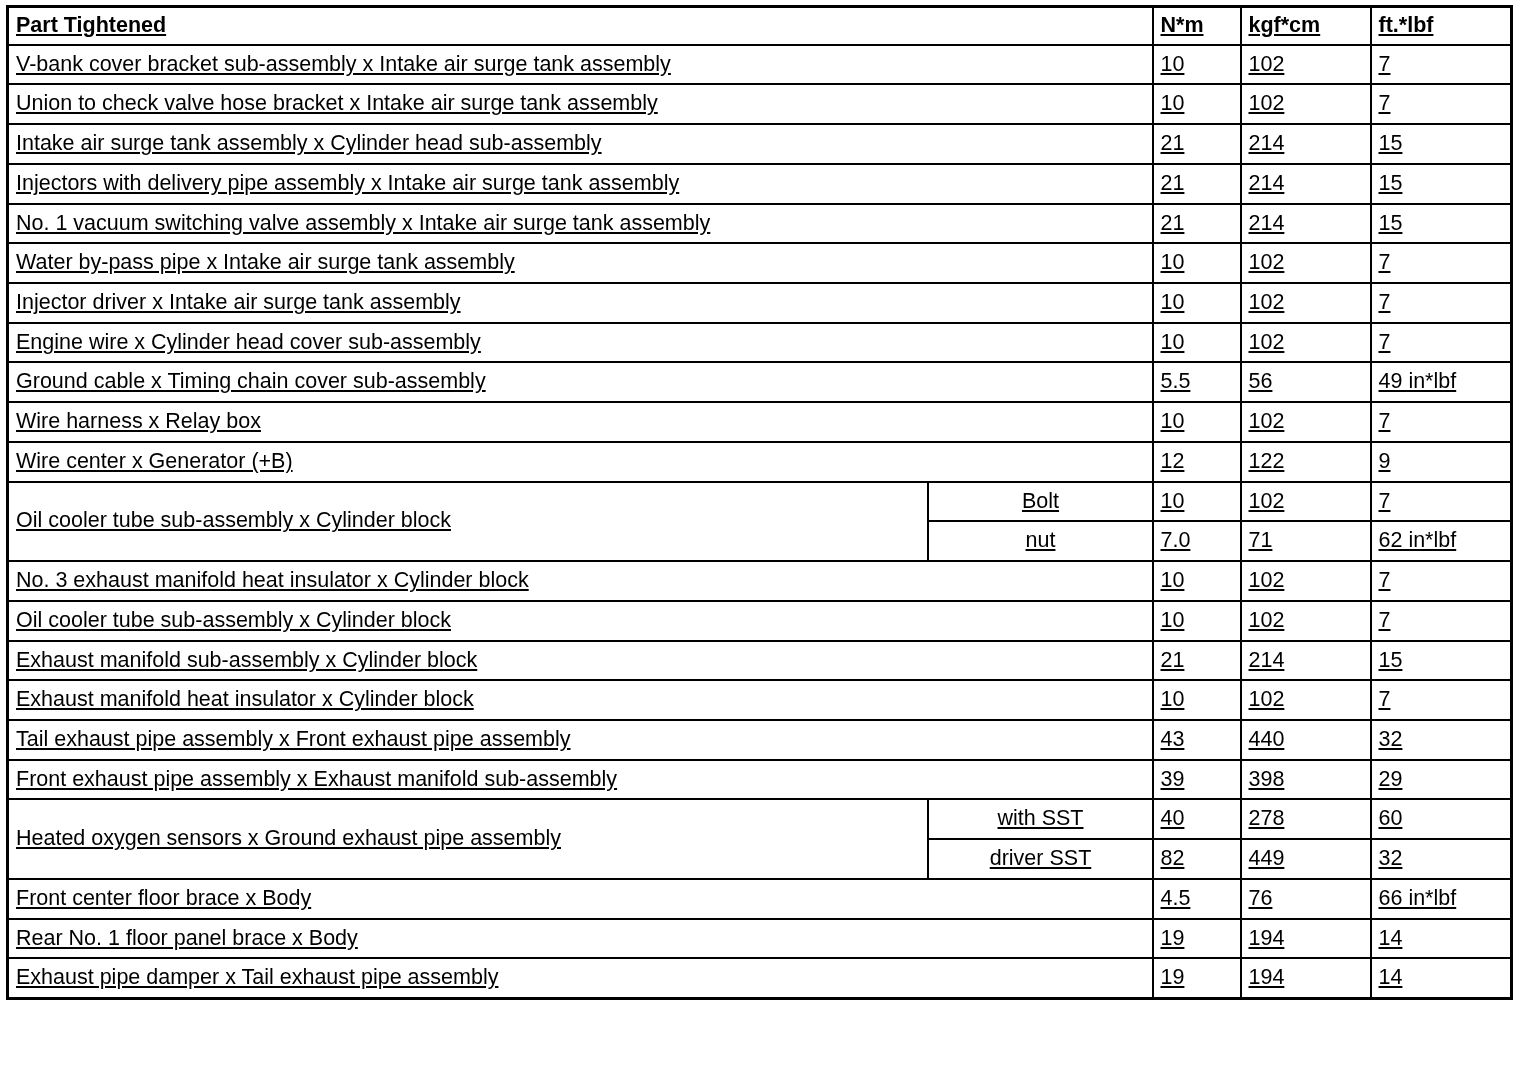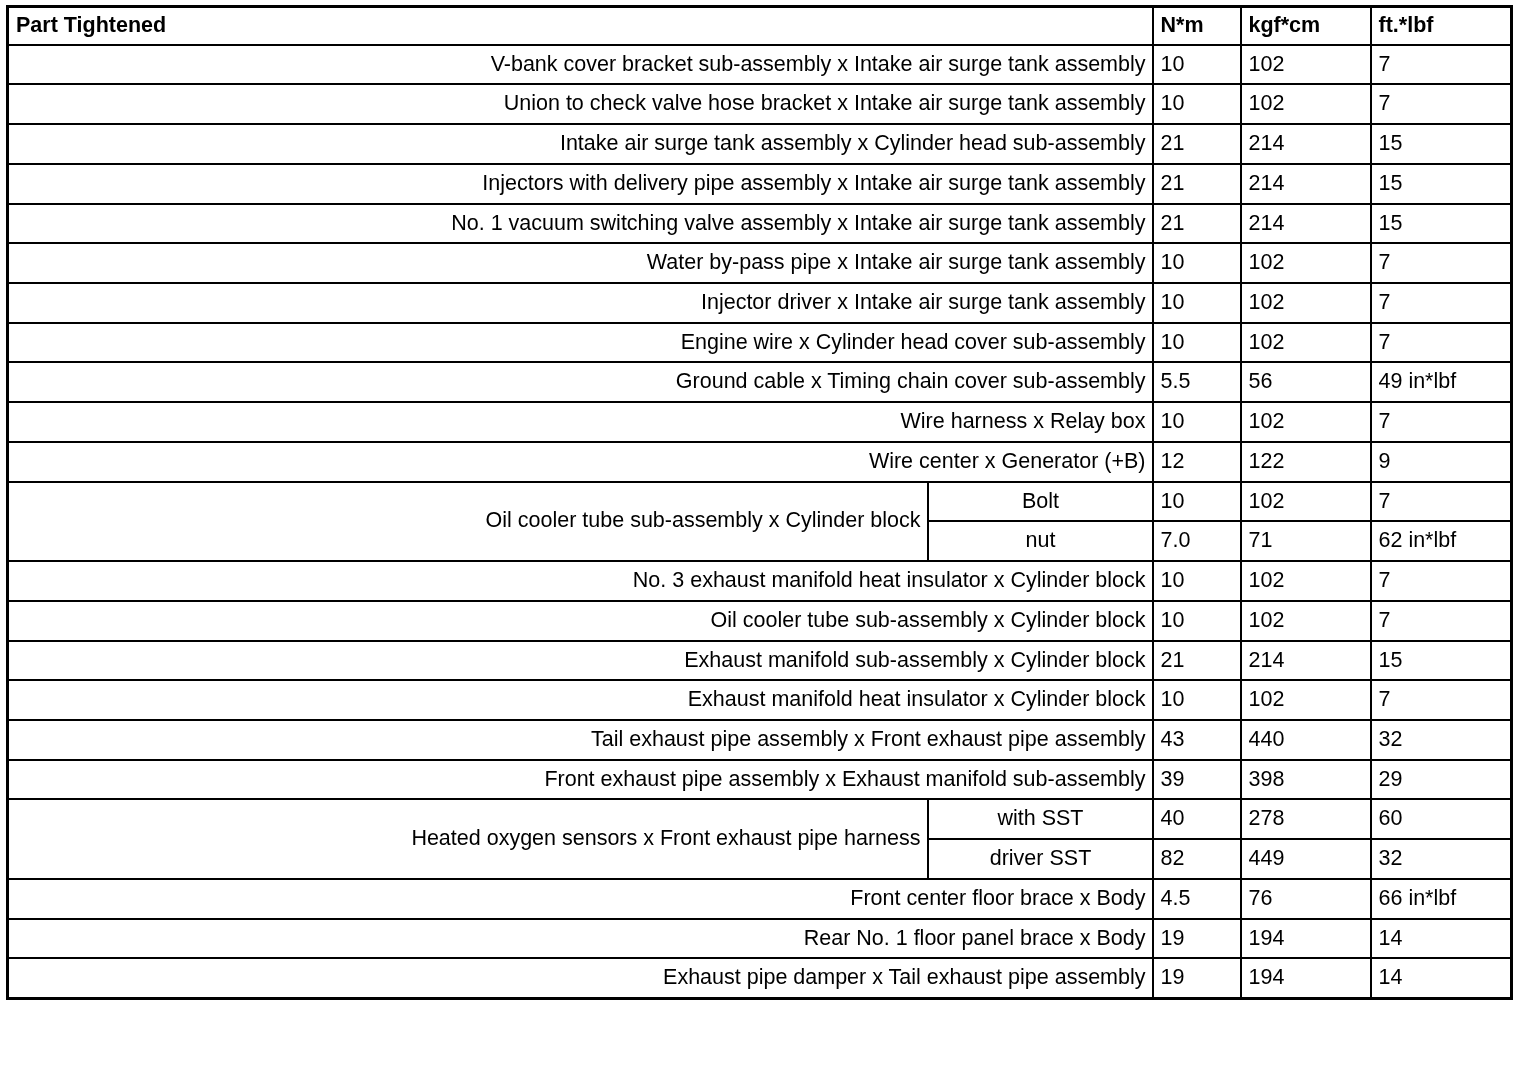--- a/index.html
+++ b/index.html
@@ -11,20 +11,21 @@
     font-family: "Liberation Sans", sans-serif;
     color: #000000;
   }
   .page {
     width: 1520px;
     height: 1072px;
     box-sizing: border-box;
     position: relative;
     background: #ffffff;
     overflow: hidden;
+    text-decoration: underline;
   }
   table.torque {
     border-collapse: collapse;
     table-layout: fixed;
     width: 1504px;
     margin: 5px 0 0 6px;
     border: 3px solid #000;
   }
   table.torque col.c-part   { width: 920px; }
   table.torque col.c-sub    { width: 225px; }
@@ -49,21 +50,21 @@
     padding-bottom: 6px;
   }
   th.hdr-part {
     text-align: center;
   }
   th.hdr-num {
     text-align: left;
     padding-left: 9px;
   }
   td.part {
-    text-align: right;
+    text-align: left;
     margin-top: 27px;
   }
   td.sub {
     text-align: center;
     padding-left: 10px;
   }
   td.val {
     text-align: left;
     padding-left: 9px;
   }
@@ -202,21 +203,21 @@
           <td class="val">440</td>
           <td class="val">32</td>
         </tr>
         <tr>
           <td class="part" colspan="2">Front exhaust pipe assembly x Exhaust manifold sub-assembly</td>
           <td class="val">39</td>
           <td class="val">398</td>
           <td class="val">29</td>
         </tr>
         <tr>
-          <td class="part" rowspan="2">Heated oxygen sensors x Front exhaust pipe harness</td>
+          <td class="part" rowspan="2">Heated oxygen sensors x Ground exhaust pipe assembly</td>
           <td class="sub">with SST</td>
           <td class="val">40</td>
           <td class="val">278</td>
           <td class="val">60</td>
         </tr>
         <tr>
           <td class="sub">driver SST</td>
           <td class="val">82</td>
           <td class="val">449</td>
           <td class="val">32</td>

